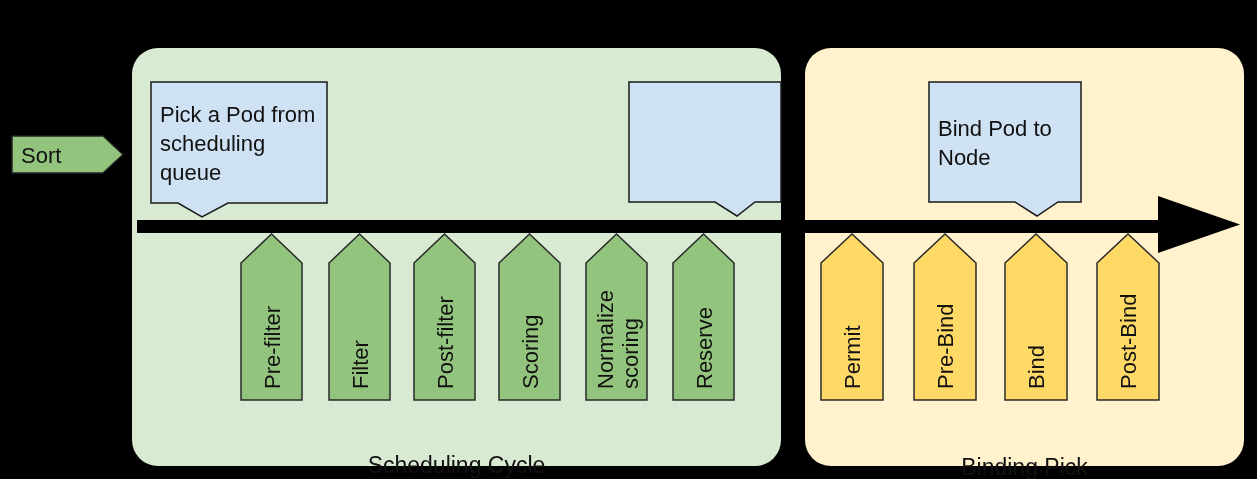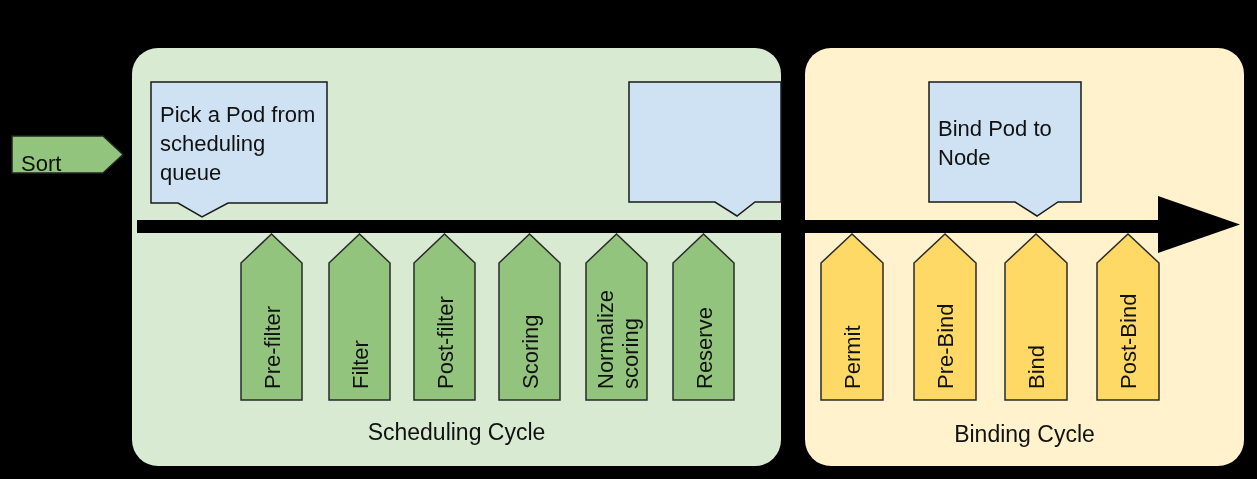--- a/index.html
+++ b/index.html
@@ -16,29 +16,30 @@
     position:absolute;top:48px;height:418px;
     border-radius:26px;
   }
   .sched{left:132px;width:649px;background:#d9ead3;}
   .bind{left:805px;width:439px;background:#fff2cc;}
   .cycle-title{
     position:absolute;
     font-size:23px;line-height:26px;
     text-align:center;
     color:#111;
+    margin-top:33px;
   }
   .cycle-title.sched-t{left:132px;width:649px;top:419px;}
   .cycle-title.bind-t{left:805px;width:439px;top:421px;}
 
   
   .sort-wrap{position:absolute;left:11px;top:135px;width:113px;height:39px;}
   .sort-wrap svg{position:absolute;left:0;top:0;}
   .sort-label{
-    position:absolute;left:10px;top:9px;height:39px;width:90px;
+    position:absolute;left:10px;top:1px;height:39px;width:90px;
     display:flex;align-items:center;
     font-size:22px;color:#111;
   }
 
   
   .callout{position:absolute;}
   .callout svg{position:absolute;left:0;top:0;}
   .callout-text{
     position:absolute;left:0;top:0;width:100%;height:122px;
     box-sizing:border-box;padding-left:10px;padding-top:2px;
@@ -172,15 +173,15 @@
     </svg>
     <div class="ep-label">Post-Bind</div>
   </div>
 
   <svg class="flow-arrow" width="1104" height="58">
     <rect x="0" y="24" width="1025" height="13" fill="#000"></rect>
     <polygon points="1021,0 1103,28.5 1021,57" fill="#000"></polygon>
   </svg>
 
   <div class="cycle-title sched-t">Scheduling Cycle</div>
-  <div class="cycle-title bind-t">Binding Cycle</div>
+  <div class="cycle-title bind-t">Binding Pick</div>
 
 </div>
 
 </body></html>

